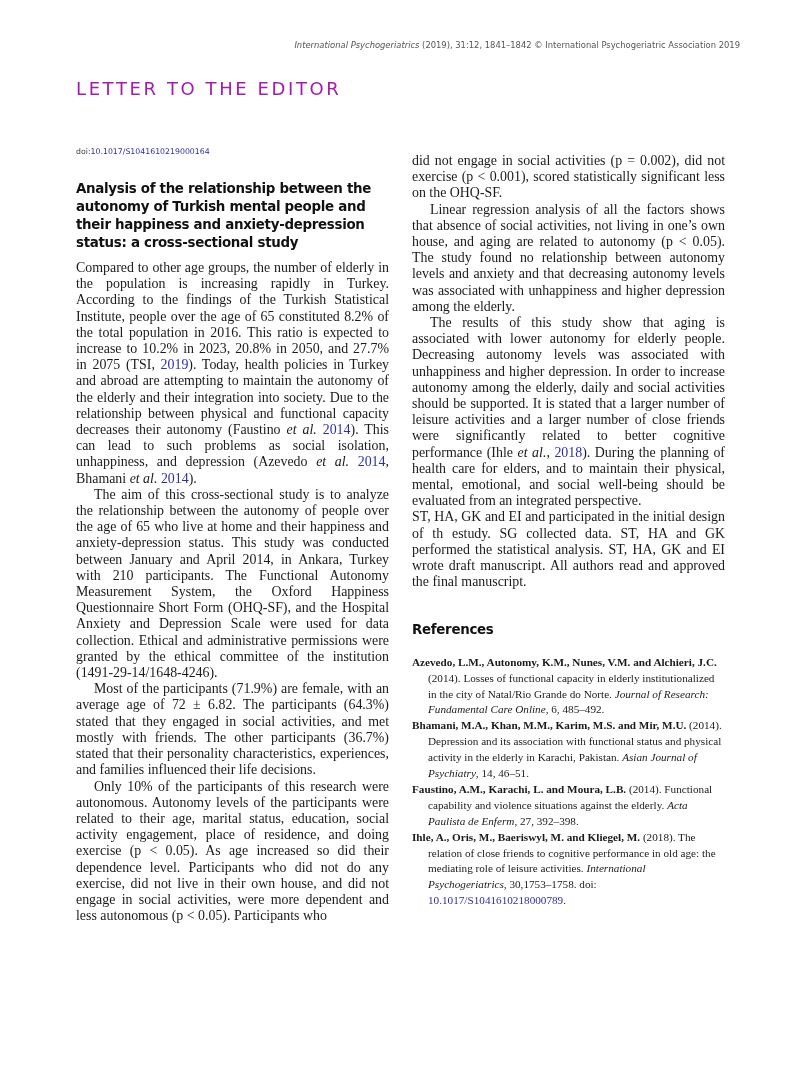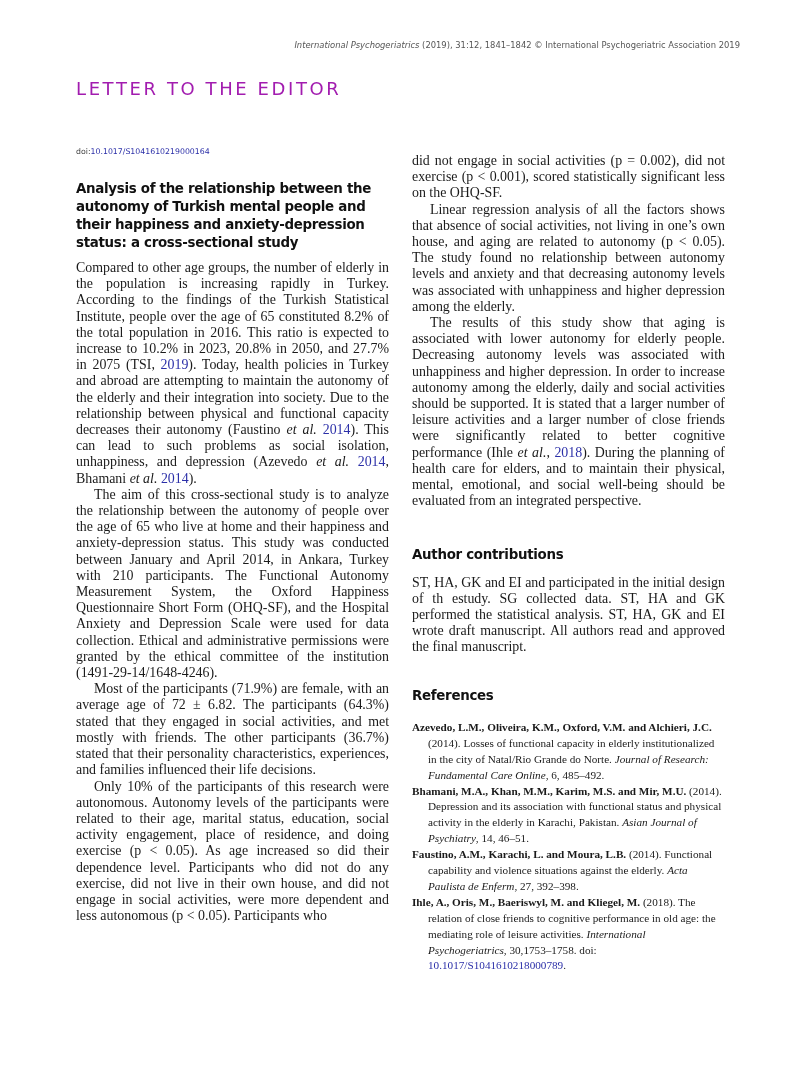--- a/index.html
+++ b/index.html
@@ -51,23 +51,22 @@
   <p class="indent">The aim of this cross-sectional study is to analyze the relationship between the autonomy of people over the age of 65 who live at home and their happiness and anxiety-depression status. This study was conducted between January and April 2014, in Ankara, Turkey with 210 participants. The Functional Autonomy Measurement System, the Oxford Happiness Questionnaire Short Form (OHQ-SF), and the Hospital Anxiety and Depression Scale were used for data collection. Ethical and administrative permissions were granted by the ethical committee of the institution (1491-29-14/1648-4246).</p>
   <p class="indent">Most of the participants (71.9%) are female, with an average age of 72 ± 6.82. The participants (64.3%) stated that they engaged in social activities, and met mostly with friends. The other participants (36.7%) stated that their personality characteristics, experiences, and families influenced their life decisions.</p>
   <p class="indent">Only 10% of the participants of this research were autonomous. Autonomy levels of the participants were related to their age, marital status, education, social activity engagement, place of residence, and doing exercise (p &lt; 0.05). As age increased so did their dependence level. Participants who did not do any exercise, did not live in their own house, and did not engage in social activities, were more dependent and less autonomous (p &lt; 0.05). Participants who</p>
 </div>
 
 <div class="col col-right">
   <p>did not engage in social activities (p = 0.002), did not exercise (p &lt; 0.001), scored statistically significant less on the OHQ-SF.</p>
   <p class="indent">Linear regression analysis of all the factors shows that absence of social activities, not living in one’s own house, and aging are related to autonomy (p &lt; 0.05). The study found no relationship between autonomy levels and anxiety and that decreasing autonomy levels was associated with unhappiness and higher depression among the elderly.</p>
   <p class="indent"><span>The results of this study show that aging is associated with lower autonomy for elderly people. Decreasing autonomy levels was associated with unhappiness and higher depression. In order to increase autonomy among the elderly, daily and social activities should be supported. It is stated that a larger number of leisure activities and a larger number of close friends were significantly related to better cognitive performance (Ihle </span><i>et al.</i><span>, </span><a class="link" style="color: rgb(43, 47, 168);">2018</a><span>). During the planning of health care for elders, and to maintain their physical, mental, emotional, and social well-being should be evaluated from an integrated perspective.</span></p>
 
-  <h2 class="heading">Author contributions</h2>
   <p>ST, HA, GK and EI and participated in the initial design of th estudy. SG collected data. ST, HA and GK performed the statistical analysis. ST, HA, GK and EI wrote draft manuscript. All authors read and approved the final manuscript.</p>
 
   <h2 class="heading refs-heading">References</h2>
   <div class="refs">
-    <p class="ref"><b>Azevedo, L.M., Oliveira, K.M., Oxford, V.M. and Alchieri, J.C.</b><span> (2014). </span><span>Losses of functional capacity in elderly institutionalized in the city of Natal/Rio Grande do Norte. </span><i>Journal of Research: Fundamental Care Online</i><span>, 6, 485–492.</span></p>
+    <p class="ref"><b>Azevedo, L.M., Autonomy, K.M., Nunes, V.M. and Alchieri, J.C.</b><span> (2014). </span><span>Losses of functional capacity in elderly institutionalized in the city of Natal/Rio Grande do Norte. </span><i>Journal of Research: Fundamental Care Online</i><span>, 6, 485–492.</span></p>
     <p class="ref"><b>Bhamani, M.A., Khan, M.M., Karim, M.S. and Mir, M.U.</b><span> (2014). </span><span>Depression and its association with functional status and physical activity in the elderly in Karachi, Pakistan. </span><i>Asian Journal of Psychiatry</i><span>, 14, 46–51.</span></p>
     <p class="ref"><b>Faustino, A.M., Karachi, L. and Moura, L.B.</b><span> (2014). </span><span>Functional capability and violence situations against the elderly. </span><i>Acta Paulista de Enferm</i><span>, 27, 392–398.</span></p>
     <p class="ref"><b>Ihle, A., Oris, M., Baeriswyl, M. and Kliegel, M.</b><span> (2018). </span><span>The relation of close friends to cognitive performance in old age: the mediating role of leisure activities. </span><i>International Psychogeriatrics</i><span>, 30,1753–1758. doi: </span><a class="link" style="color: rgb(43, 47, 168);">10.1017/S1041610218000789</a><span>.</span></p>
   </div>
 </div>
 
 </body></html>

